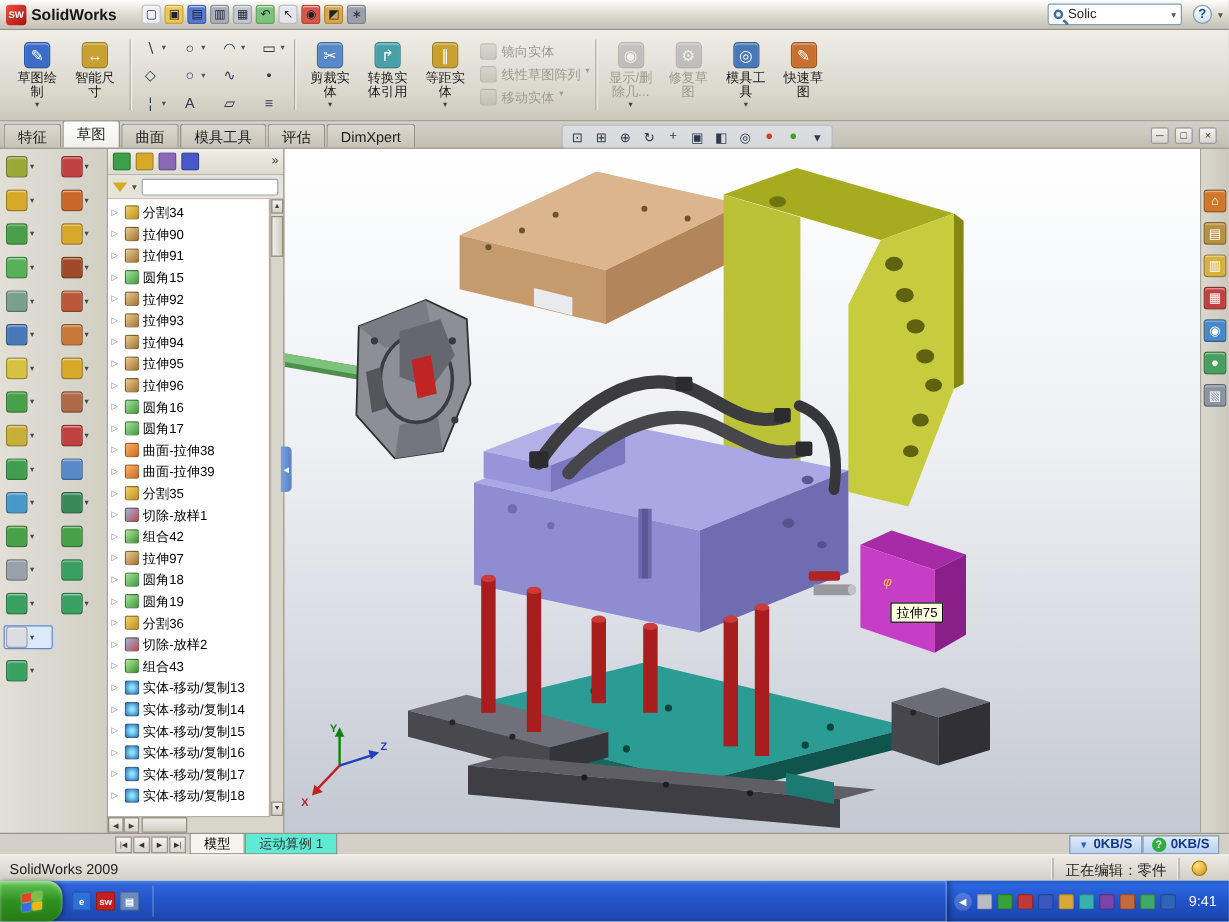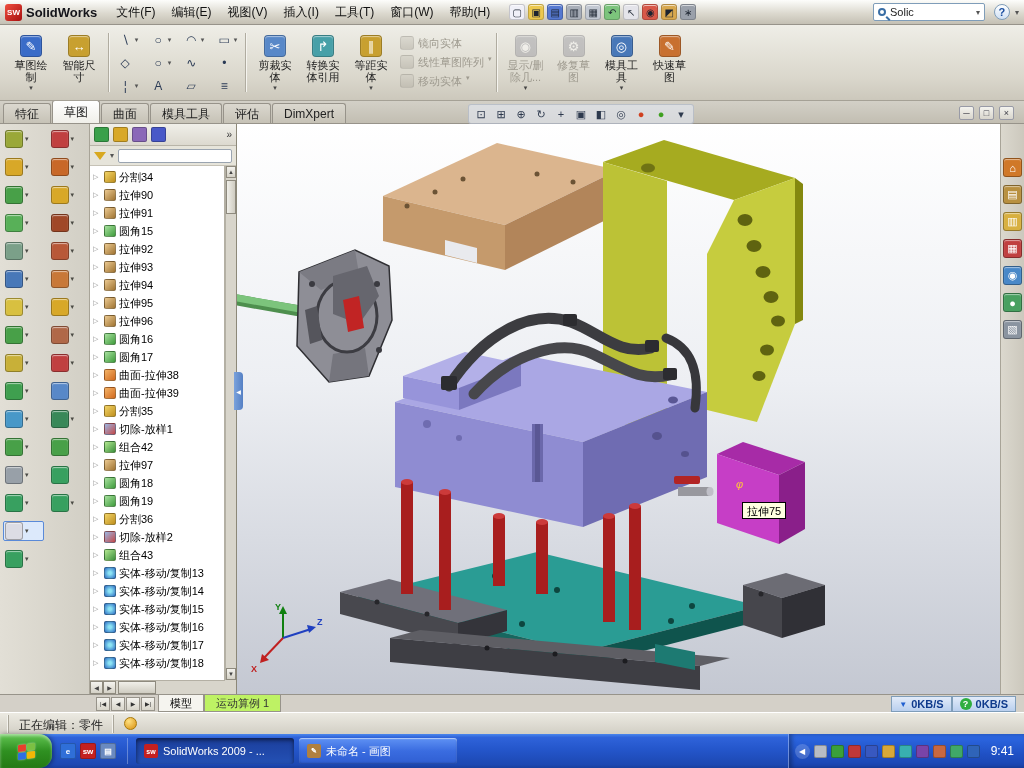--- a/index.html
+++ b/index.html
@@ -98,21 +98,21 @@
 
 
 .task-strip{position:absolute;right:0;top:124px;width:24px;height:570px;background:linear-gradient(270deg,#ccc8bd,#dbd8ce);border-left:1px solid #a8a498;display:flex;flex-direction:column;align-items:center;padding-top:34px;gap:8px;z-index:5}
 .task-icon{width:19px;height:19px;border-radius:3px;font-size:11px;color:#fff;display:flex;align-items:center;justify-content:center;border:1px solid rgba(0,0,0,.3);box-shadow:inset 0 1px 1px rgba(255,255,255,.5)}
 
 
 .bottomtabs{position:absolute;left:0;top:694px;width:1024px;height:18px;background:#d4d0c8;border-top:1px solid #97938a;display:flex;align-items:center;z-index:6}
 .bt-nav{display:flex;margin-left:96px;gap:1px}
 .bt-btn{width:14px;height:14px;font-size:6px;display:flex;align-items:center;justify-content:center;background:linear-gradient(#f4f3ee,#d8d5ca);border:1px solid #97938a;color:#333}
 .bt-tabs{display:flex;margin-left:3px;height:100%}
-.bt-tab{padding:1px 11px 0;font-size:11px;border:1px solid #97938a;border-top:none;background:#bef264;color:#333;display:flex;align-items:center}
+.bt-tab{padding:1px 11px 0;font-size:11px;border:1px solid #97938a;border-top:none;background:#5eead4;color:#333;display:flex;align-items:center}
 .bt-tab.active{background:#f5f4ef;color:#000}
 .netmeter{position:absolute;right:8px;top:1px;height:16px;display:flex;align-items:center}
 .nm-cell{display:flex;align-items:center;gap:4px;background:linear-gradient(#e2ebf9,#b9cfee);border:1px solid #7f9db9;height:16px;padding:0 7px;font-size:11px;color:#0f3a8c;font-weight:bold}
 .nm-down{color:#1f5fd0;font-size:8px}
 .nm-q{width:12px;height:12px;border-radius:50%;background:#2fae3f;color:#fff;font-size:9px;display:flex;align-items:center;justify-content:center;font-weight:bold;flex:none}
 
 
 .statusbar{position:absolute;left:0;top:712px;width:1024px;height:22px;background:linear-gradient(#eceae2,#d2cfc5);border-top:1px solid #fff;display:flex;align-items:center;font-size:12px;color:#222;padding:0 8px;z-index:6}
 .sb-left{flex:1}
 .sb-sect{border-left:1px solid #aaa69a;box-shadow:-1px 0 0 #f4f3ee;padding:2px 10px;height:18px;display:flex;align-items:flex-start;gap:6px}
@@ -135,30 +135,20 @@
 .tray-chevron{width:15px;height:15px;color:#fff;font-size:8px;background:rgba(255,255,255,.18);border-radius:8px;display:flex;align-items:center;justify-content:center}
 .tray-icon{width:13px;height:13px;border-radius:2px;border:1px solid rgba(0,0,0,.25)}
 .clock{color:#fff;font-size:12px;margin-left:7px}
 </style>
 </head>
 <body>
 
 <div class="titlebar">
   <span class="logo-chip">SW</span>
   <span class="logo-text">SolidWorks</span>
-  <span style="display:flex">
-
-  <span class="menu-item">文件(F)</span>
-      <span class="menu-item">编辑(E)</span>
-      <span class="menu-item">视图(V)</span>
-      <span class="menu-item">插入(I)</span>
-      <span class="menu-item">工具(T)</span>
-      <span class="menu-item">窗口(W)</span>
-      <span class="menu-item">帮助(H)</span>
-    </span>
   <span class="quick-icons">
 
   <span class="chip" style="background: rgb(240, 240, 248);">▢</span>
       <span class="chip" style="background: rgb(236, 200, 78);">▣</span>
       <span class="chip" style="background: rgb(85, 120, 208);">▤</span>
       <span class="chip" style="background: rgb(168, 174, 184);">▥</span>
       <span class="chip" style="background: rgb(194, 200, 210);">▦</span>
       <span class="chip" style="background: rgb(124, 196, 124);">↶</span>
       <span class="chip" style="background: rgb(228, 228, 234);">↖</span>
       <span class="chip" style="background: rgb(216, 88, 72);">◉</span>
@@ -907,20 +897,21 @@
       <span>0KB/S</span>
     </span>
     <span class="nm-cell">
       <span class="nm-q">?</span>
       <span>0KB/S</span>
     </span>
   </span>
 </div>
 
 <div class="statusbar">
+  <span class="sb-left">SolidWorks 2009</span>
   <span class="sb-sect">
     <span>正在编辑：零件</span>
   </span>
   <span class="sb-sect">
     <span class="sb-ball"></span>
   </span>
 </div>
 
 <div class="taskbar">
   <div class="start-btn">
@@ -931,32 +922,20 @@
         <i></i>
       </span>
   </div>
   <span class="ql">
 
   <span class="ql-icon" style="background: rgb(47, 111, 216);">e</span>
       <span class="ql-icon" style="background: rgb(196, 32, 32);">sw</span>
       <span class="ql-icon" style="background: rgb(106, 138, 192);">▤</span>
     </span>
   <span class="tb-sep"></span>
-  <span style="display:flex">
-
-      <span class="task-btn active">
-        <span class="task-chip" style="background: rgb(196, 32, 32);">sw</span>
-        <span>SolidWorks 2009 - ...</span>
-      </span>
-
-      <span class="task-btn">
-        <span class="task-chip" style="background: rgb(176, 128, 64);">✎</span>
-        <span>未命名 - 画图</span>
-      </span>
-    </span>
   <span class="tray">
     <span class="tray-chevron">◀</span>
     <span style="display:flex;gap:4px">
 
     <span class="tray-icon" style="background: rgb(184, 188, 196);"></span>
         <span class="tray-icon" style="background: rgb(58, 160, 58);"></span>
         <span class="tray-icon" style="background: rgb(192, 56, 56);"></span>
         <span class="tray-icon" style="background: rgb(56, 88, 192);"></span>
         <span class="tray-icon" style="background: rgb(216, 168, 56);"></span>
         <span class="tray-icon" style="background: rgb(56, 176, 176);"></span>

